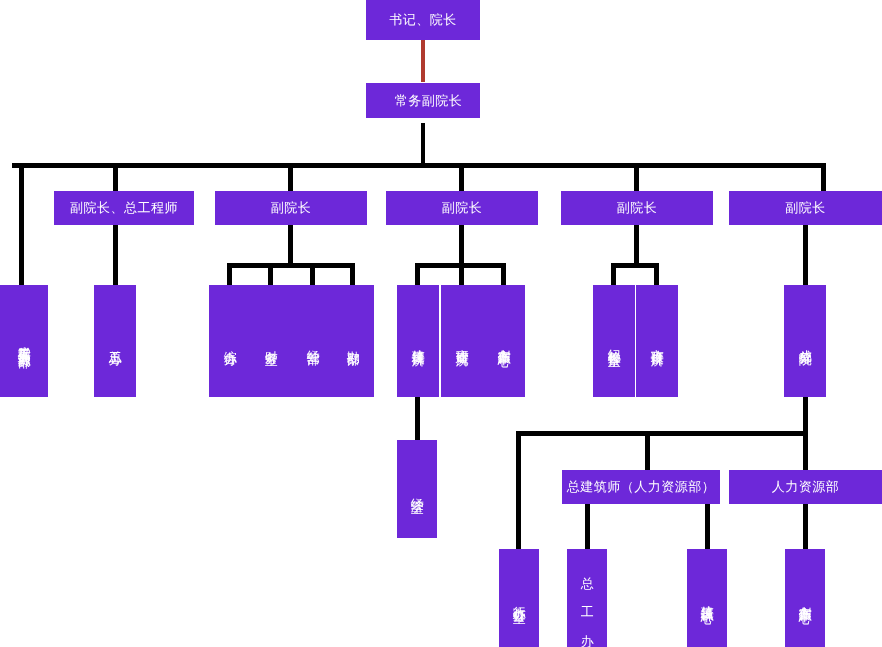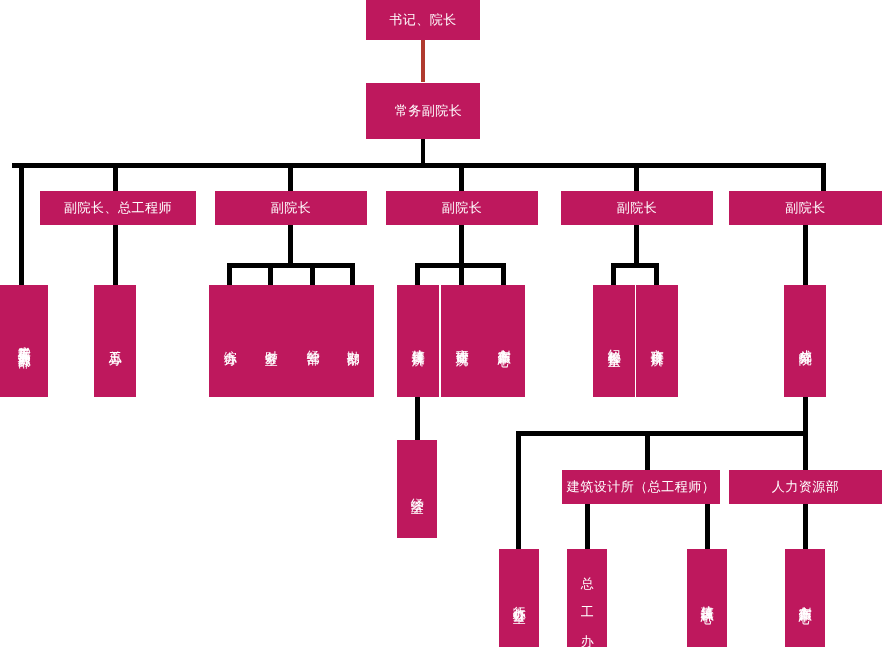--- a/index.html
+++ b/index.html
@@ -13,21 +13,21 @@
   }
   #chart {
     position: relative;
     width: 882px;
     height: 647px;
     background: #ffffff;
     overflow: hidden;
   }
   .node {
     position: absolute;
-    background: #be185d;
+    background: #6d28d9;
     color: #ffffff;
     box-sizing: border-box;
     display: flex;
     align-items: center;
     justify-content: center;
     text-align: center;
     z-index: 3;
     line-height: 1.18;
   }
   .node.h {
@@ -111,23 +111,23 @@
   <div class="edge" style="left:645px; top:431px; width:5px; height:40px;"></div>
   <div class="edge" style="left:803px; top:431px; width:5px; height:40px;"></div>
 
   <div class="edge" style="left:585px; top:504px; width:5px; height:47px;"></div>
   <div class="edge" style="left:705px; top:504px; width:5px; height:47px;"></div>
 
   <div class="edge" style="left:803px; top:504px; width:5px; height:47px;"></div>
 
   <div class="node h" style="left:366px; top:0px; width:114px; height:40px;">书记、院长</div>
 
-  <div class="node h" style="left:366px; top:83px; width:114px; height:56px;padding-left:11px;">常务副院长</div>
+  <div class="node h" style="left:366px; top:83px; width:114px; height:35px;padding-left:11px;">常务副院长</div>
 
-  <div class="node h" style="left:40px; top:191px; width:156px; height:34px;">副院长、总工程师</div>
+  <div class="node h" style="left:54px; top:191px; width:140px; height:34px;">副院长、总工程师</div>
   <div class="node h" style="left:215px; top:191px; width:152px; height:34px;">副院长</div>
   <div class="node h" style="left:386px; top:191px; width:152px; height:34px;">副院长</div>
   <div class="node h" style="left:561px; top:191px; width:152px; height:34px;">副院长</div>
   <div class="node h" style="left:729px; top:191px; width:153px; height:34px;">副院长</div>
 
   <div class="node v2" style="left:0px; top:285px; width:48px; height:112px;">
     <span>党群工作部</span>
     <span>人力资源部</span>
   </div>
   <div class="node v" style="left:94px; top:285px; width:42px; height:112px;">总工办</div>
@@ -140,21 +140,21 @@
   <div class="node v" style="left:397px; top:285px; width:42px; height:112px;">建筑设计所</div>
   <div class="node v" style="left:441px; top:285px; width:42px; height:112px;">古建研究所</div>
   <div class="node v" style="left:483px; top:285px; width:42px; height:112px;">方案创作中心</div>
   <div class="node v" style="left:397px; top:440px; width:40px; height:98px;">经济室</div>
 
   <div class="node v" style="left:593px; top:285px; width:42px; height:112px;">纪检督察室</div>
   <div class="node v" style="left:636px; top:285px; width:42px; height:112px;">市政设计所</div>
 
   <div class="node v" style="left:784px; top:285px; width:42px; height:112px;">成都分院</div>
 
-  <div class="node h" style="left:562px; top:470px; width:158px; height:34px;">建筑设计所（总工程师）</div>
+  <div class="node h" style="left:562px; top:470px; width:158px; height:34px;">总建筑师（人力资源部）</div>
   <div class="node h" style="left:729px; top:470px; width:153px; height:34px;">人力资源部</div>
 
   <div class="node v" style="left:499px; top:549px; width:40px; height:98px;">行政办公室</div>
   <div class="node v spaced" style="left:567px; top:549px; width:40px; height:98px;">总 工 办</div>
   <div class="node v" style="left:687px; top:549px; width:40px; height:98px;">建筑设计中心</div>
   <div class="node v" style="left:785px; top:549px; width:40px; height:98px;">方案创作中心</div>
 
 </div>
 
 </body></html>

